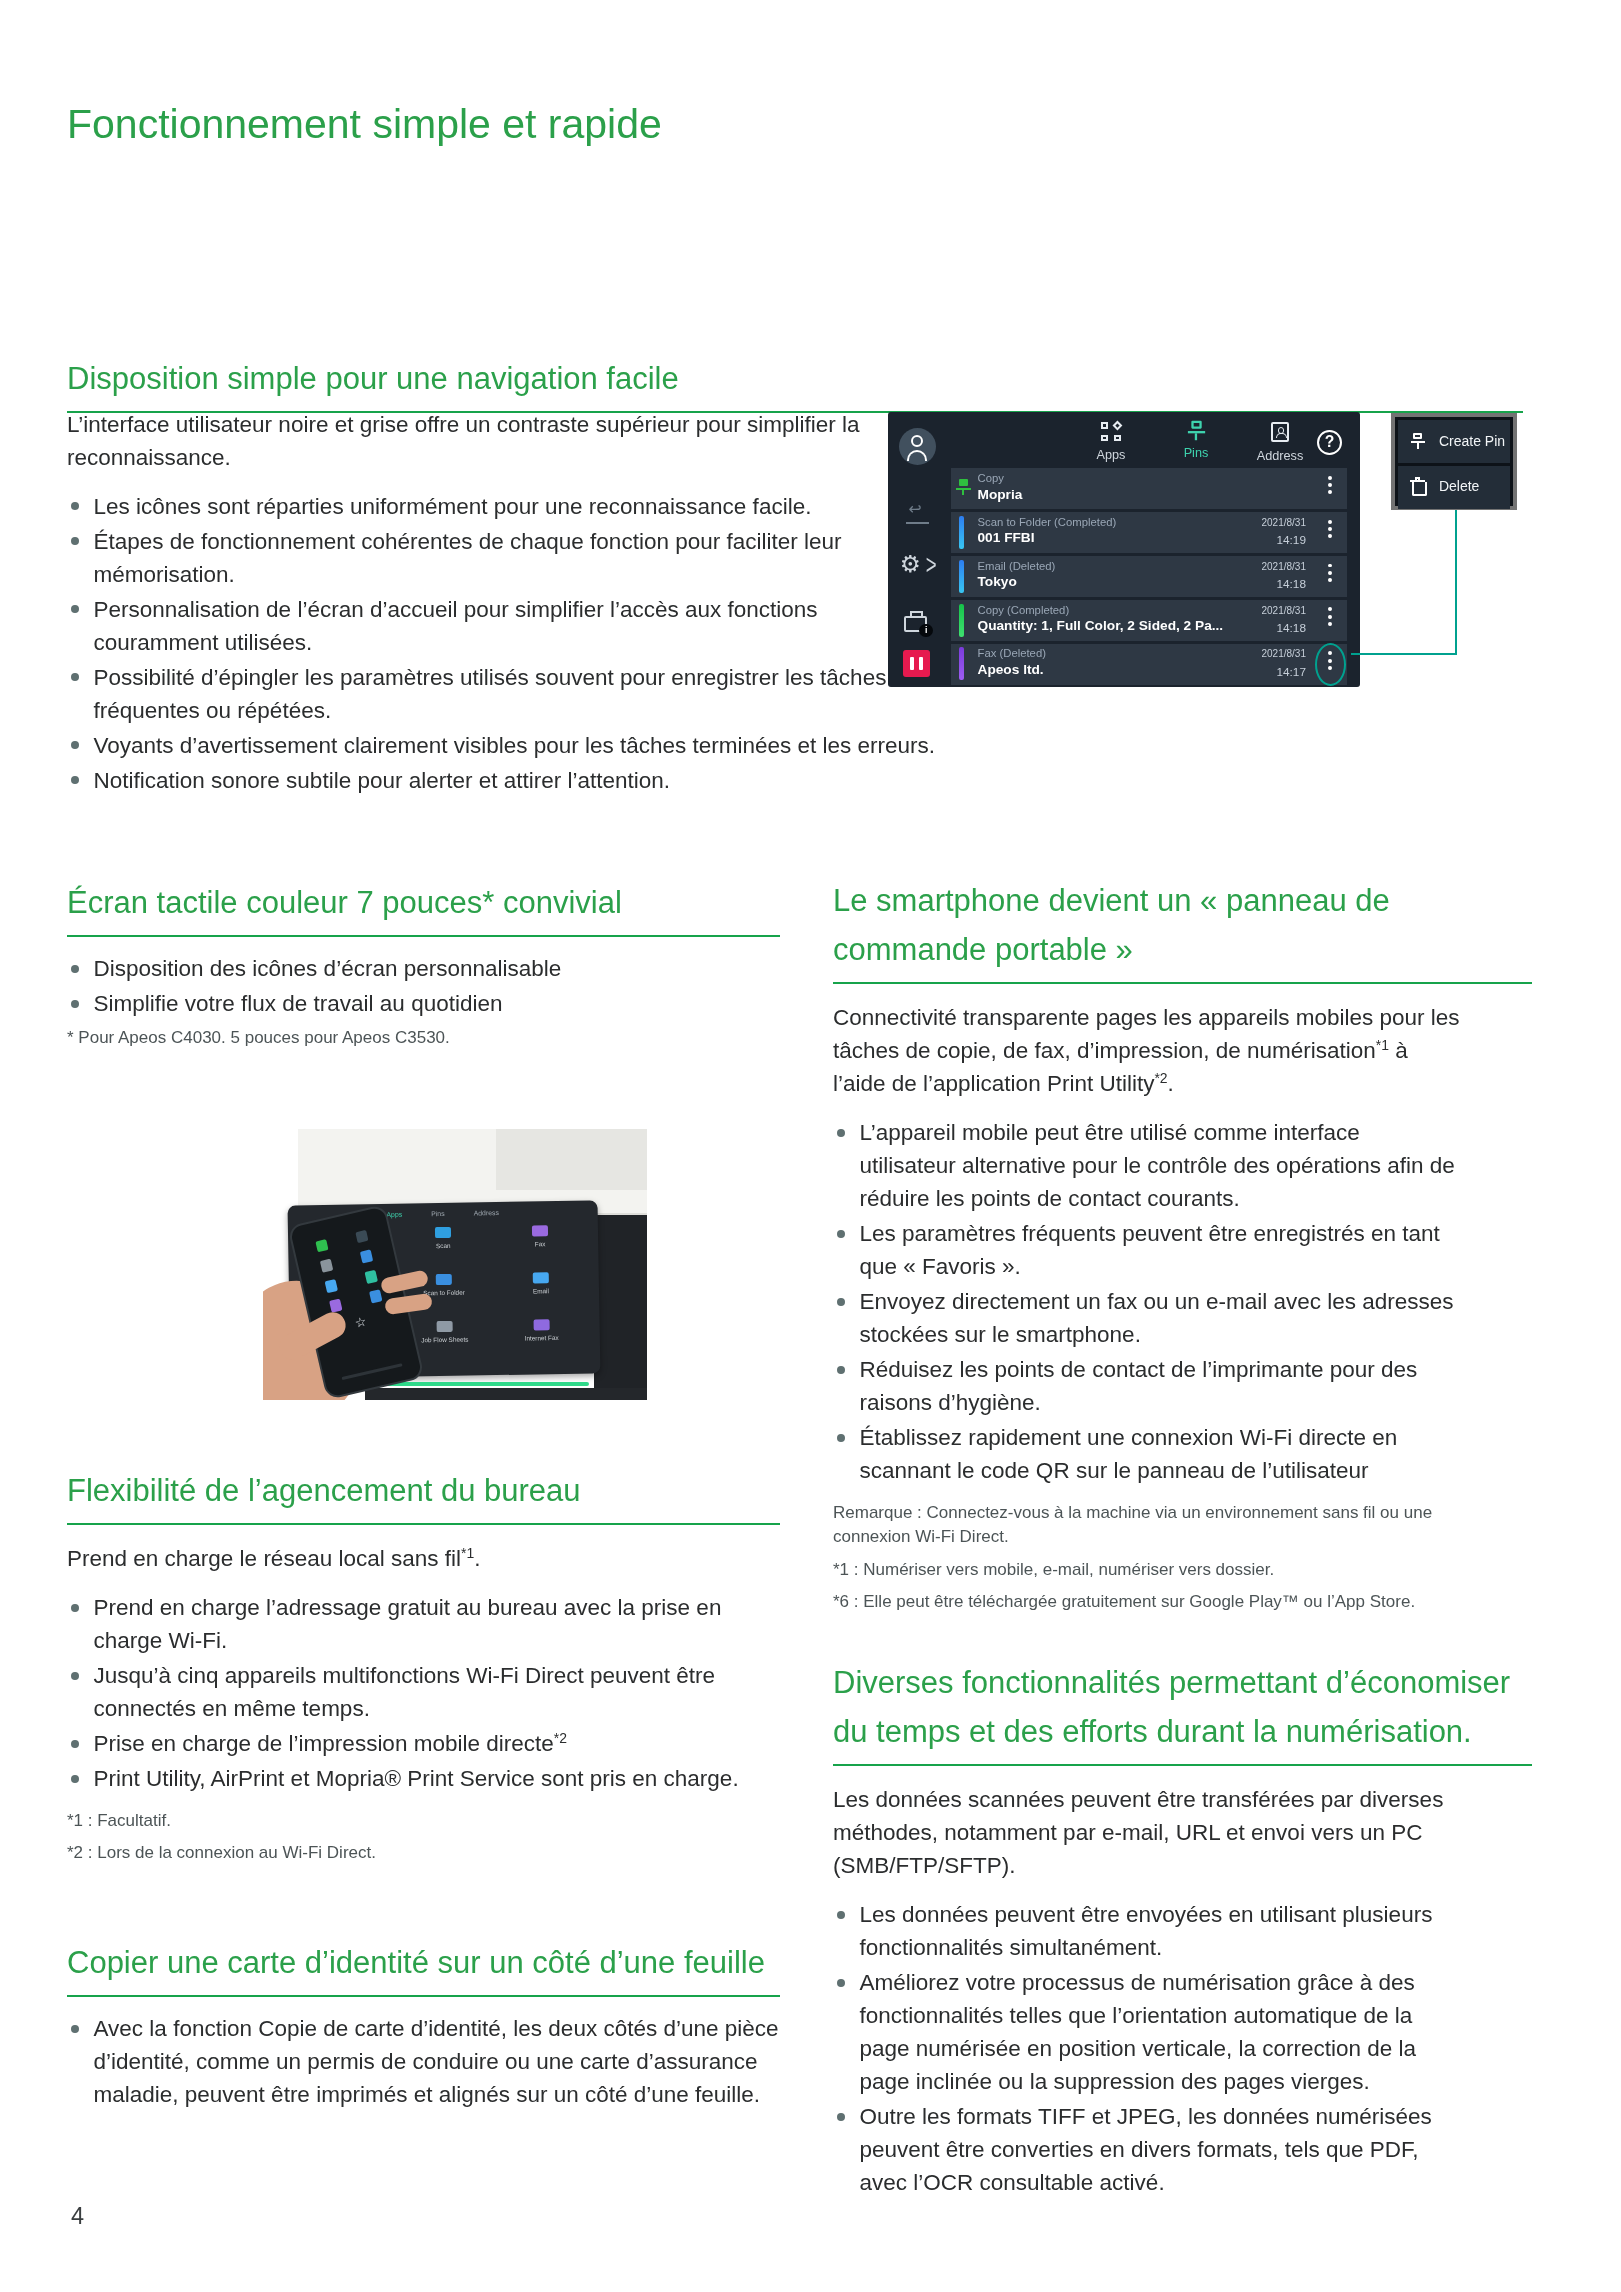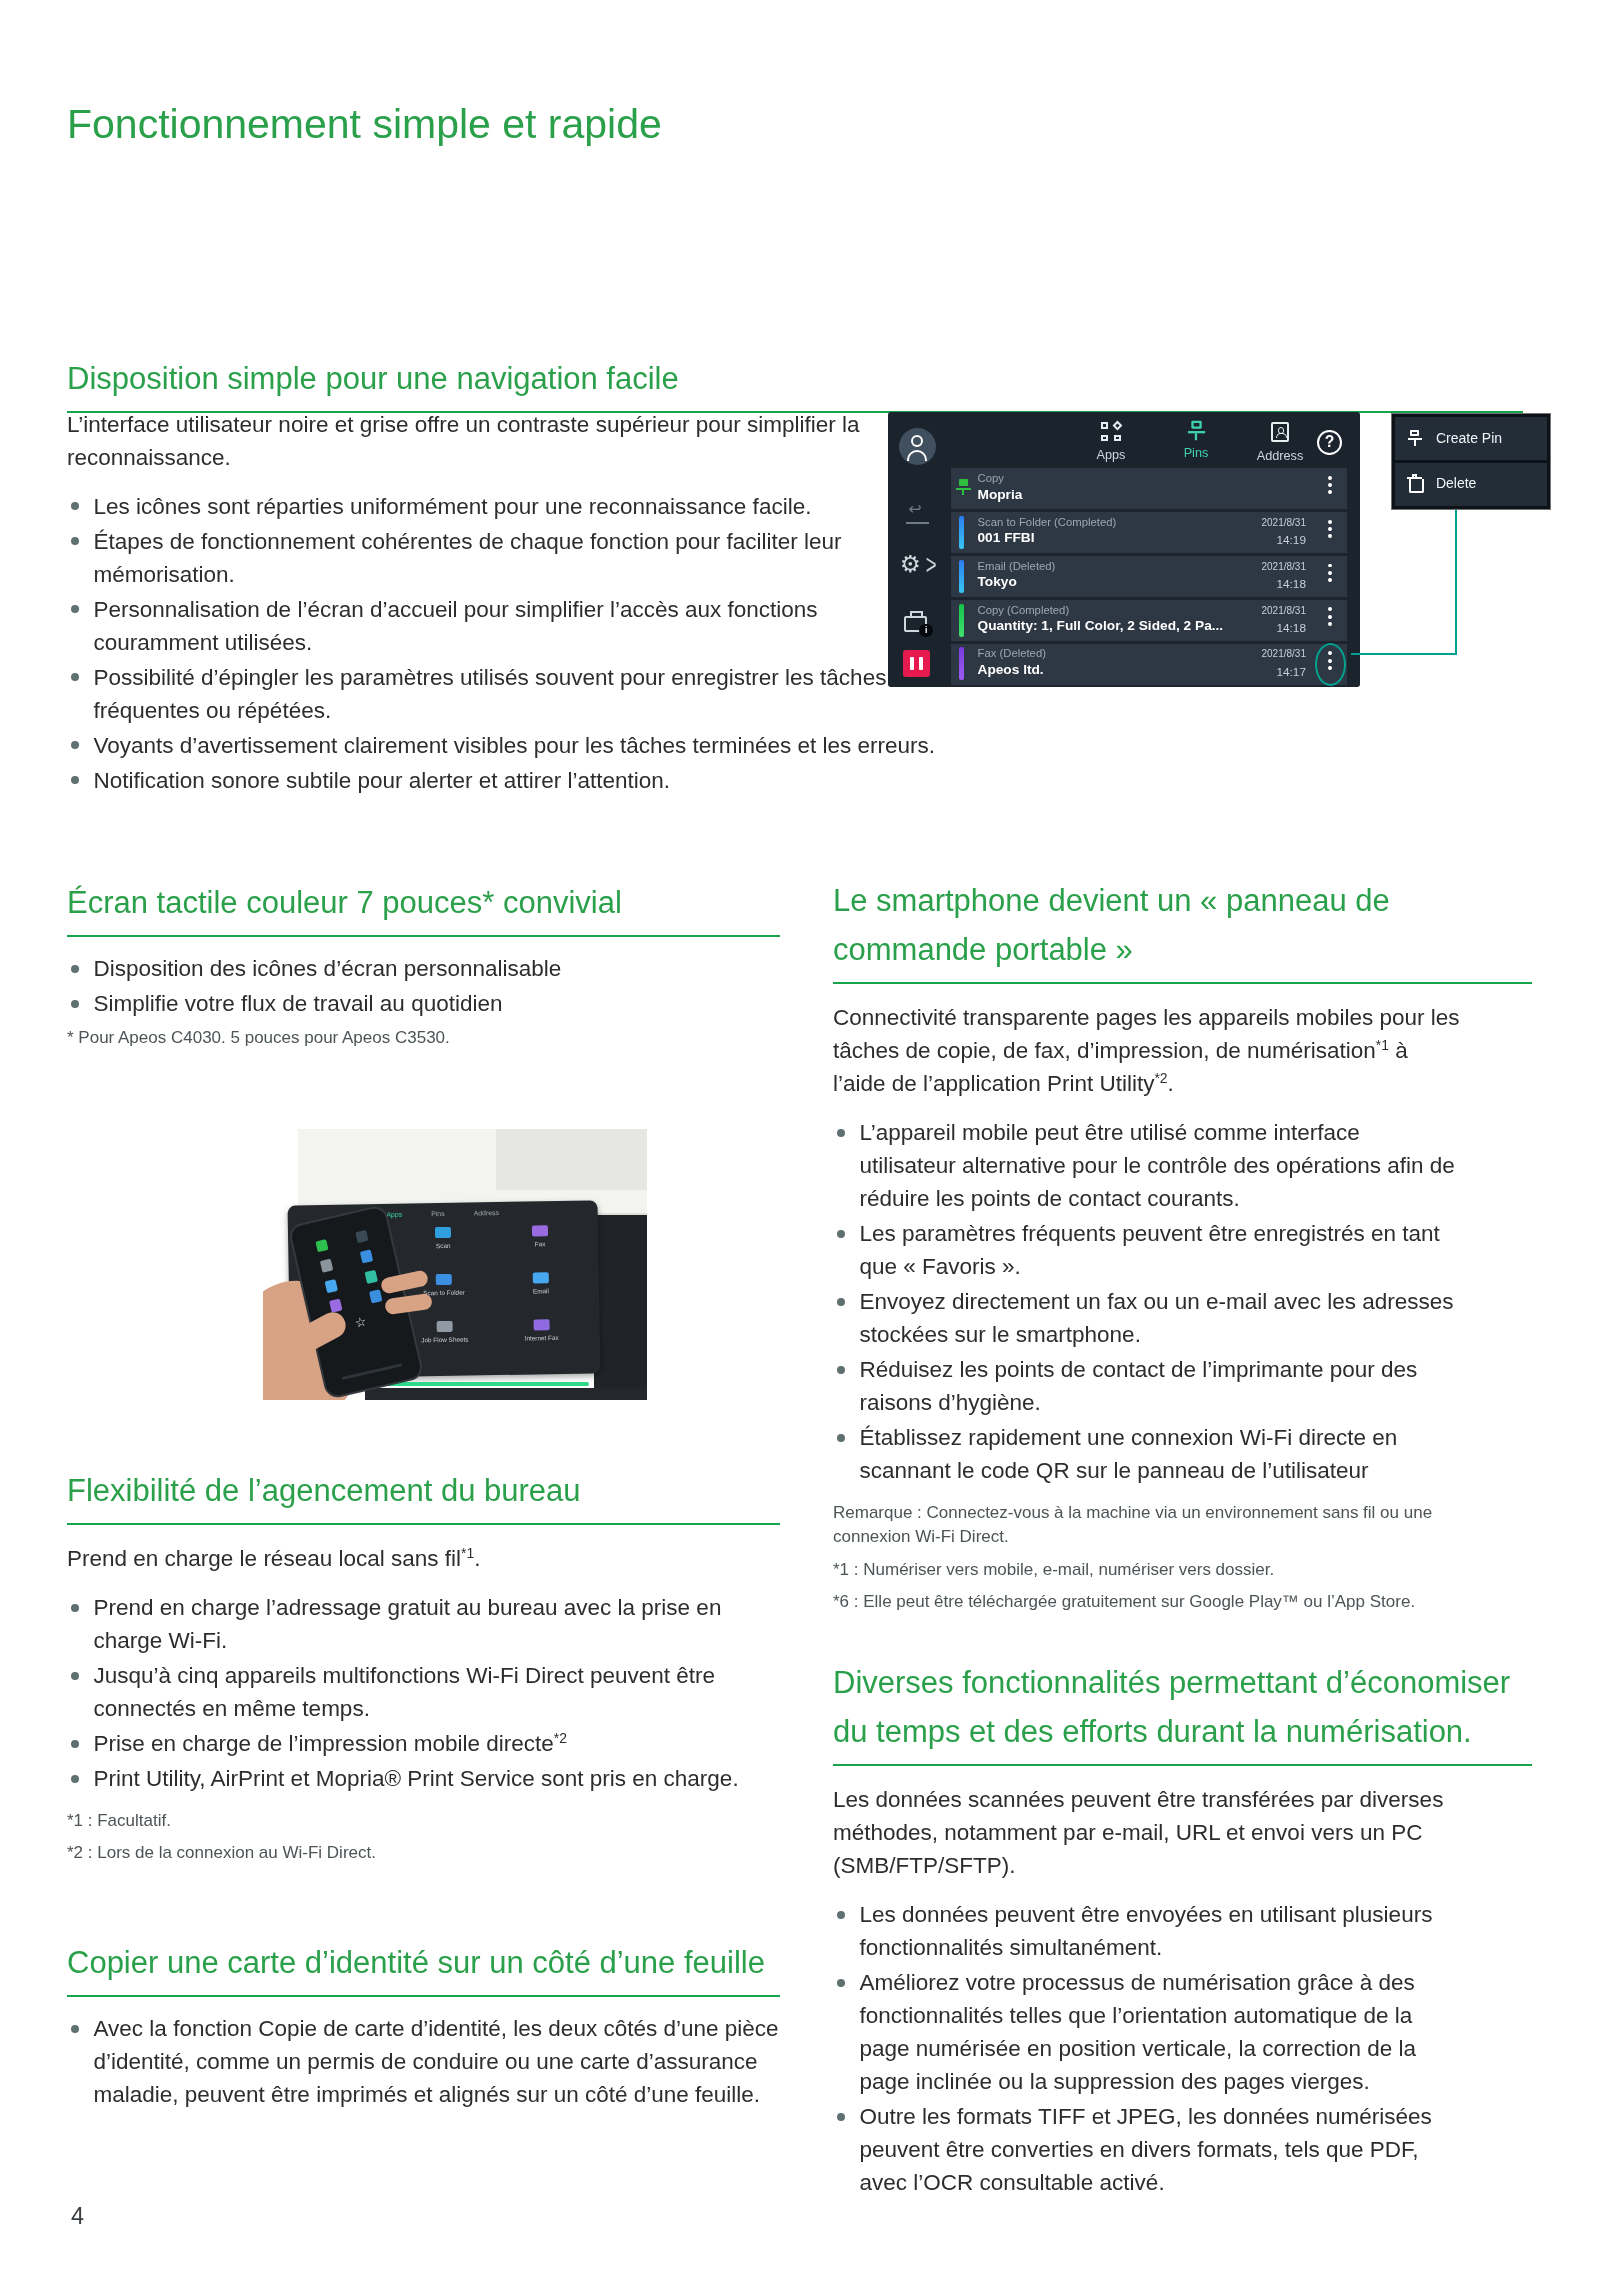--- a/index.html
+++ b/index.html
@@ -80,21 +80,21 @@
   .bar.purple { background:linear-gradient(180deg,#7a3bdc,#9d5df2); }
   .row .rowpin { position:absolute; left:4.9px; top:10.8px; color:#2fbf3f; }
   .row .t1 { position:absolute; left:26.5px; top:3.9px; font-size:11.3px; color:#9aa7b6; white-space:nowrap; }
   .row .t2 { position:absolute; left:26.5px; top:18.6px; font-size:13.7px; font-weight:bold; color:#fff; white-space:nowrap; }
   .row .d1 { position:absolute; right:41px; top:4.9px;  font-size:10px; color:#c6cfd9;text-align:right; }
   .row .d2 { position:absolute; right:41px; top:21.6px; font-size:11.8px; color:#c6cfd9; }
   .kebab { position:absolute; right:11.8px; top:7.8px; width:9.8px; }
   .kebab i { display:block; width:3.9px; height:3.9px; border-radius:50%; background:#fff; margin:0 auto 3.4px; }
   .kring { position:absolute; right:1px; top:-1px; width:31px; height:43px; border:2px solid #00a18f; border-radius:50%; }
 
-  .popup { position:absolute; left:1391px; top:413px; width:160px; height:97px; background:#0d1218; border:1px solid #737373; padding:2.9px; }
+  .popup { position:absolute; left:1391px; top:413px; width:126px; height:97px; background:#0d1218; border:4px solid #737373; padding:2.9px; }
   .pitem { position:relative; height:43px; background:#232d38; margin-bottom:2.9px; color:#f2f5f7; }
   .pitem .ic { position:absolute; left:12.7px; top:12.7px; color:#fff; }
   .pitem .plbl { position:absolute; left:41px; top:12.7px; font-size:14px; }
   .trash { position:relative; display:inline-block; width:14.7px; height:17.6px; }
   .trash::before { content:""; position:absolute; left:1px; top:3.9px; width:11.8px; height:11.8px; border:2px solid #fff; border-top:none; border-radius:0 0 2px 2px; }
   .trash::after { content:""; position:absolute; left:-1px; top:2px; width:15.7px; height:2px; background:#fff; }
   .trash i { position:absolute; left:4.4px; top:-1px; width:4.9px; height:3.9px; border:2px solid #fff; border-bottom:none; }
   .conn-v { position:absolute; left:1455px; top:510px; width:2px; height:145px; background:#00a18f; }
   .conn-h { position:absolute; left:1351px; top:653px; width:106px; height:2px; background:#00a18f; }
 

